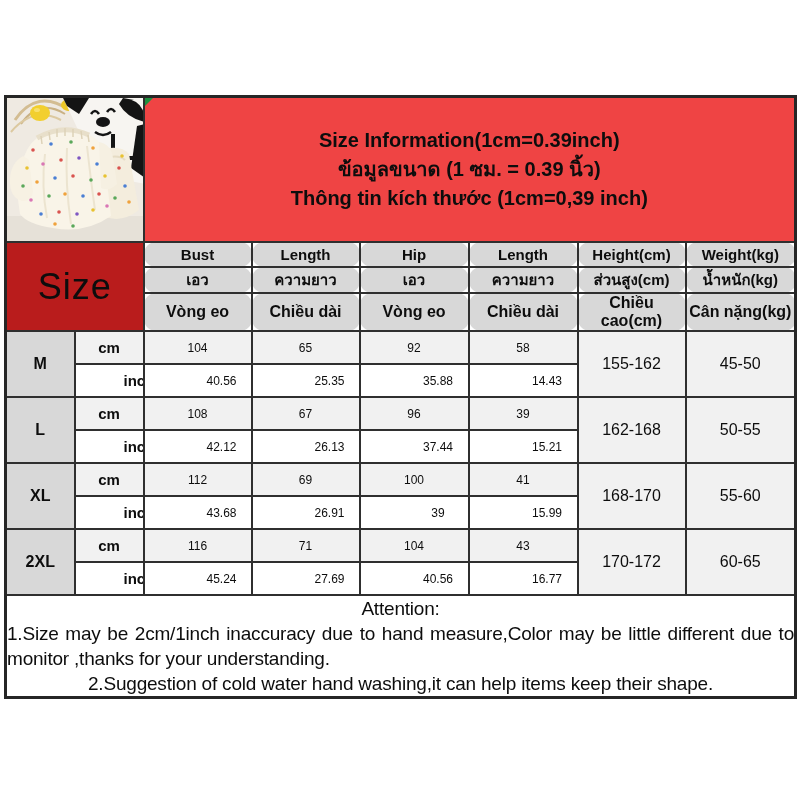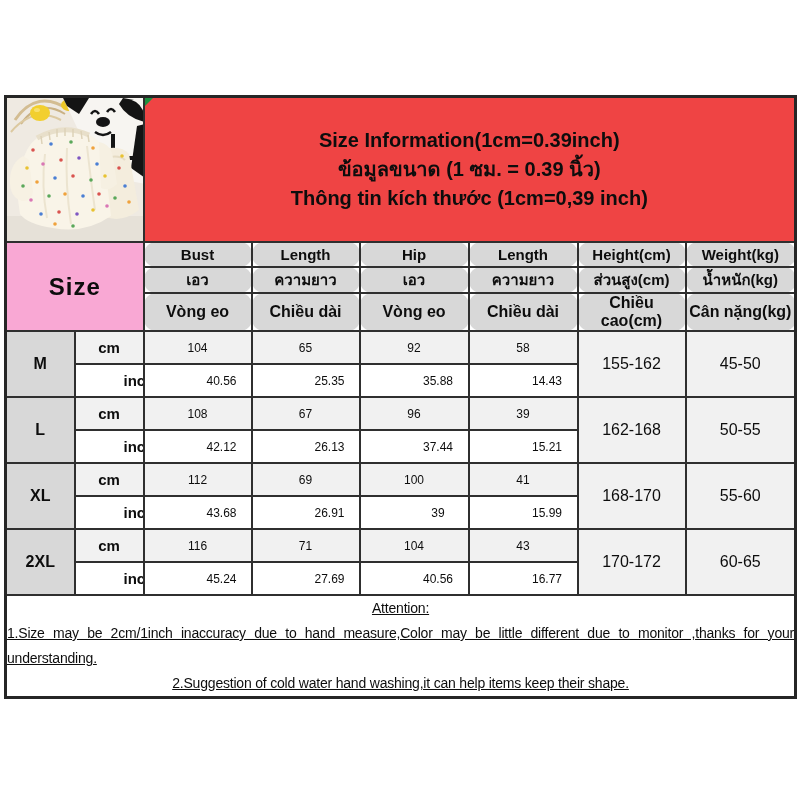--- a/index.html
+++ b/index.html
@@ -31,40 +31,40 @@
   td.title-cell{background:#ef4444;position:relative;}
   .title-line{font-weight:bold;font-size:20px;line-height:29px;}
   .flag{
     position:absolute;left:0;top:0;width:0;height:0;
     border-top:8px solid #1e8f3e;border-right:8px solid transparent;
   }
 
   
   td.hdr{background:#d8d8d8;font-weight:bold;font-size:15px;height:23px;border-radius:12px;}
   td.hdr-vi{font-size:16px;}
-  td.size-cell{background:#f9a8d4;font-weight:bold;font-size:24px;letter-spacing:1px;}
+  td.size-cell{background:#b91c1c;font-weight:normal;font-size:36px;letter-spacing:1px;}
 
   
   tr.r-cm td{height:31px;}
   tr.r-inch td{height:31px;padding-left:48px;}
   td.size-name{background:#d8d8d8;font-weight:bold;font-size:16px;}
   td.unit{font-weight:bold;font-size:15px;}
   td.u-cm{background:#f1f1f1;}
   td.u-inch{background:#ffffff;}
   td.val{font-size:12px;font-weight:normal;}
   td.v-cm{background:#f1f1f1;}
   td.v-inch{background:#ffffff;margin-left:8px;}
   td.range{background:#f1f1f1;font-size:16px;font-weight:normal;}
 
   
   td.attention-cell{
     background:#ffffff;text-align:left;vertical-align:top;
     padding:3px 8px 0 6px;
   }
-  .att-text{font-size:14px;line-height:25px;letter-spacing:-0.2px;text-decoration:underline;}
+  .att-text{font-size:19px;line-height:25px;letter-spacing:-0.2px;}
   .att-justify{text-align:justify;}
 
   svg{display:block;}
 </style>
 </head>
 <body>
 
 <div class="sheet">
 <table class="size-table">
   <colgroup>

